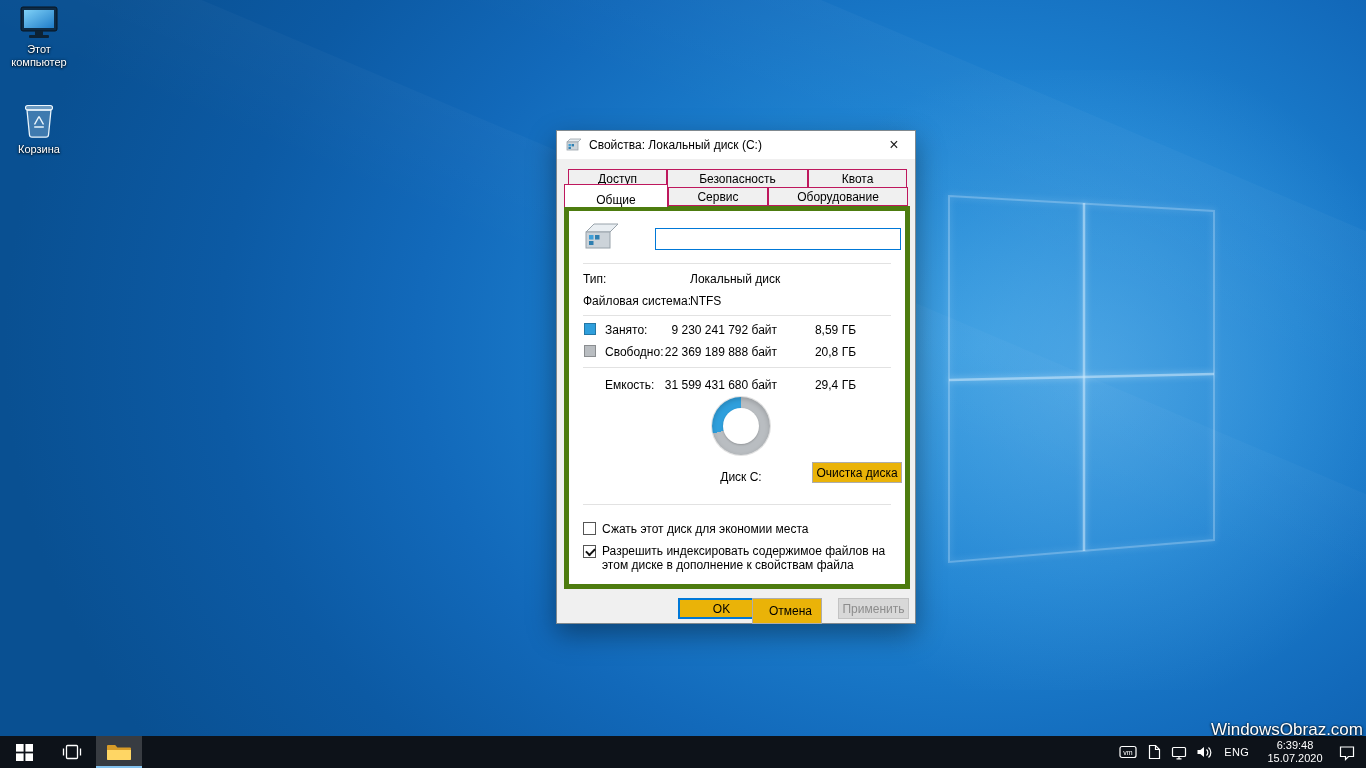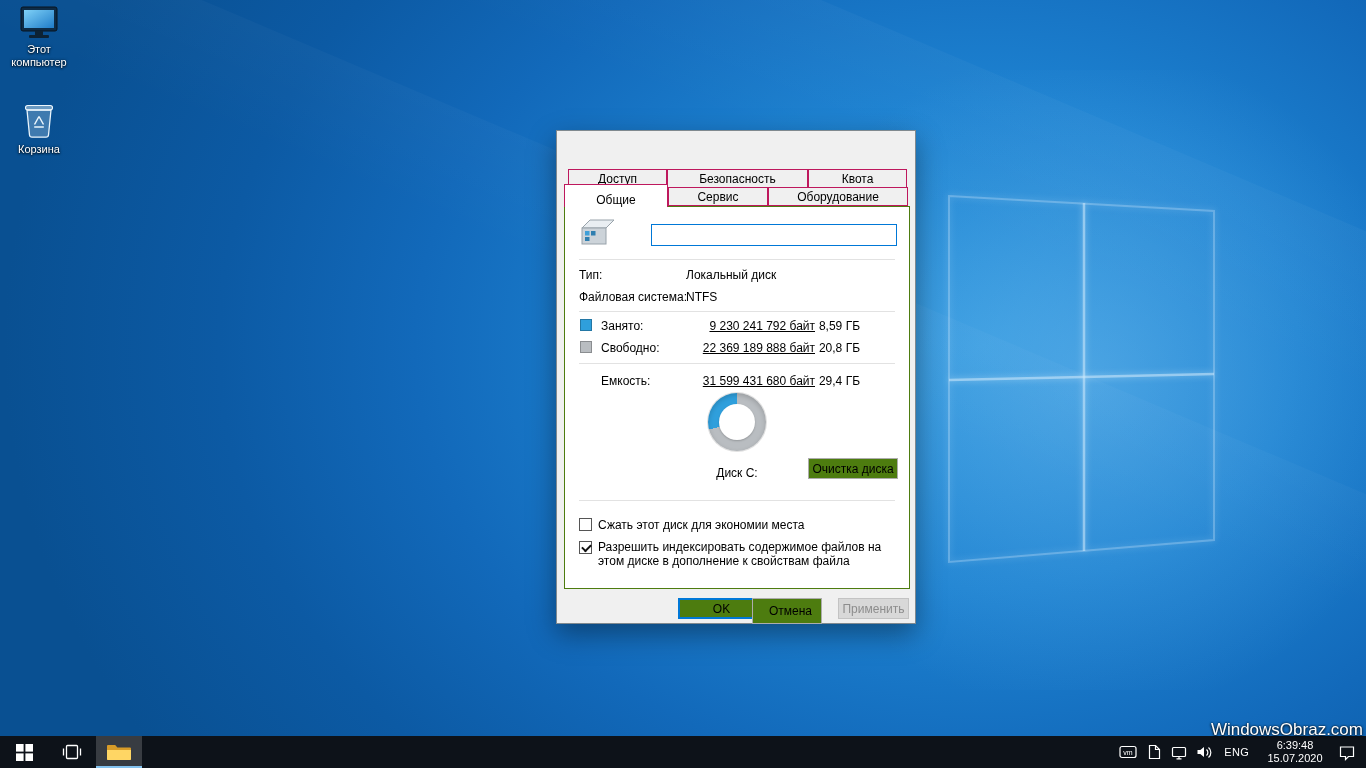--- a/index.html
+++ b/index.html
@@ -38,41 +38,41 @@
   .titlebar .t-icon { margin-right:6px; display:flex; }
   .titlebar .t-text { font-size:12px; }
   .close-btn { position:absolute; right:0; top:0; width:42px; height:27px;
     display:flex; align-items:center; justify-content:center; font-size:16px; color:#1a1a1a; }
 
   .tab { position:absolute; height:19px; background:#f0f0f0; border:1px solid #be185d;
     display:flex; align-items:center; justify-content:center; font-size:12px; z-index:1; }
   .tab.active { background:#fff; border-bottom:none; z-index:3; height:23px;align-items:flex-end; }
 
   .tab-page { position:absolute; left:7px; top:75px; width:346px; height:383px;
-    background:#fff; border:1px solid #4d7c0f; z-index:2; }
+    background:#fff; border:5px solid #4d7c0f; z-index:2; }
 
   .sep { position:absolute; left:14px; right:14px; height:1px; background:#e2e2e2; }
 
   .fld { position:absolute; font-size:12px; white-space:nowrap; }
-  .col-bytes { right:94px; text-align:right;text-decoration:underline; }
+  .col-bytes { right:128px; text-align:right; }
   .col-size { right:49px; }
 
   .swatch { position:absolute; width:12px; height:12px; border:1px solid rgba(0,0,0,0.25); }
 
   .label-input { position:absolute; left:86px; top:17px; width:246px; height:22px;
     border:1px solid #0078d7; background:#fff; font-family:"Liberation Sans",sans-serif;
     font-size:12px; padding:0 4px; outline:none; }
 
   .donut { position:absolute; left:143px; top:186px; width:58px; height:58px; border-radius:50%;
     box-shadow:0 0 0 1px rgba(0,0,0,0.12), inset 0 2px 5px rgba(0,0,0,0.18); }
   .donut::after { content:""; position:absolute; left:11px; top:11px; right:11px; bottom:11px;
     background:#fff; border-radius:50%; box-shadow:0 1px 2px rgba(0,0,0,0.2); }
   .disk-label { position:absolute; left:130px; top:259px; width:84px; text-align:center; font-size:12px; }
 
-  .btn { background:#4d7c0f; border:1px solid #adadad; font-family:"Liberation Sans",sans-serif;
+  .btn { background:#eab308; border:1px solid #adadad; font-family:"Liberation Sans",sans-serif;
     font-size:12px; display:flex; align-items:center; justify-content:center; color:#000; }
   .cleanup-btn { position:absolute; left:243px; top:251px; width:90px; height:21px; }
   .ok-btn { position:absolute; left:121px; top:467px; width:87px; height:21px;
     border:2px solid #0078d7; }
   .cancel-btn { position:absolute; left:195px; top:467px; width:70px; height:26px;padding-left:7px; }
   .apply-btn { position:absolute; left:281px; top:467px; width:71px; height:21px;
     background:#d8d8d8; border-color:#c3c3c3; color:#8d8d8d; }
 
   .checkbox { position:absolute; width:13px; height:13px; background:#fff; border:1px solid #555; }
   .checkbox.checked::after { content:""; position:absolute; left:2px; top:2px; width:7px; height:4px;
@@ -137,20 +137,35 @@
   <svg class="glyph" width="34" height="40" viewBox="0 0 34 40">
     <path d="M5 10 h24 l-2.5 25 a2.5 2.5 0 0 1 -2.5 2.2 h-14 a2.5 2.5 0 0 1 -2.5 -2.2 Z" fill="rgba(205,233,250,0.28)" stroke="#e9f4fb" stroke-width="1.3"></path>
     <rect x="3.5" y="5.5" width="27" height="4.5" rx="2.2" fill="rgba(228,244,252,0.45)" stroke="#eef7fd" stroke-width="1.1"></rect>
     <path d="M17 16.5 l-4.5 8 M17 16.5 l4.5 8 M12.2 27 h9.6" stroke="#eaf5fc" stroke-width="1.5" fill="none"></path>
   </svg>
   <div class="desk-label">Корзина</div>
 </div>
 
 <div class="dialog">
 
+  <div class="titlebar">
+    <span class="t-icon">
+      <svg width="18" height="14" viewBox="0 0 18 14">
+        <path d="M2 4 L5 1 H16 L13 4 Z" fill="#e7ecf0" stroke="#9aa4ab" stroke-width="0.8"></path>
+        <rect x="2" y="4" width="11" height="8" fill="#cdd4da" stroke="#9aa4ab" stroke-width="0.8"></rect>
+        <rect x="3.5" y="6" width="2.4" height="2.4" fill="#3f9fd8"></rect>
+        <rect x="6.6" y="6" width="2.4" height="2.4" fill="#2f7fb0"></rect>
+        <rect x="3.5" y="9" width="2.4" height="2" fill="#2f7fb0"></rect>
+      </svg>
+    </span>
+    <span class="t-text">Свойства: Локальный диск (C:)</span>
+    <div class="close-btn">
+      <span>×</span>
+    </div>
+  </div>
 
   <div class="tab" style="left:11px; top:38px; width:99px;">
     <span>Доступ</span>
   </div>
   <div class="tab" style="left:110px; top:38px; width:141px;">
     <span>Безопасность</span>
   </div>
   <div class="tab" style="left:251px; top:38px; width:99px;">
     <span>Квота</span>
   </div>

